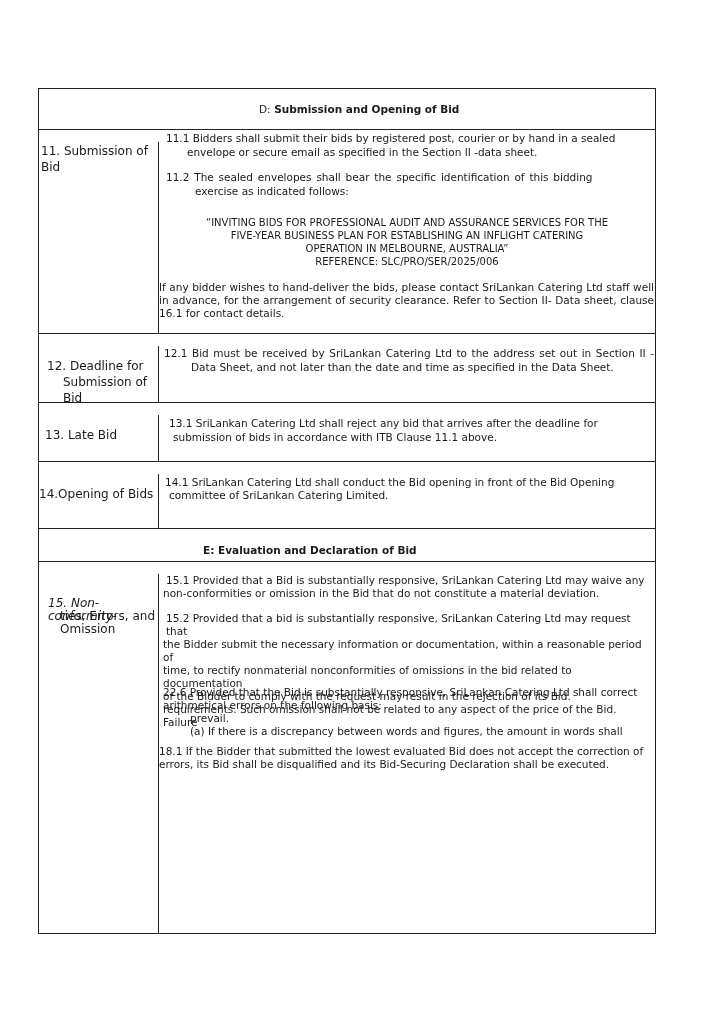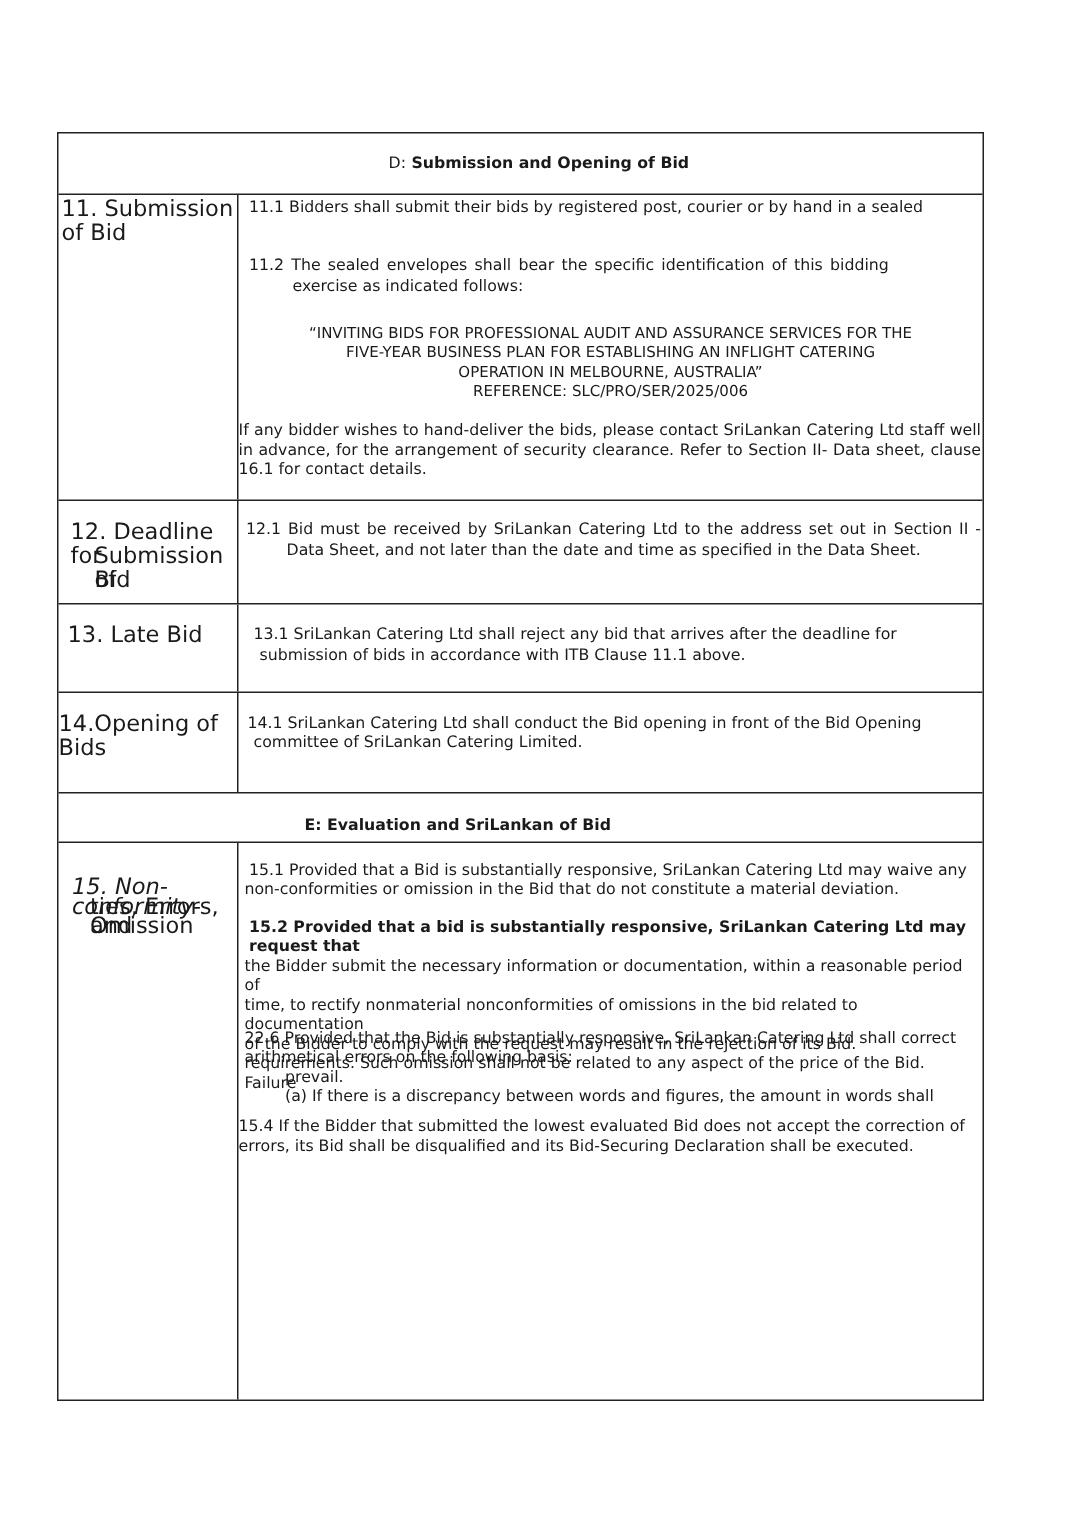--- a/index.html
+++ b/index.html
@@ -32,25 +32,25 @@
   .row {
     position: absolute;
     left: 0;
     width: 100%;
     box-sizing: border-box;
     border-bottom: 1.3px solid #222;
   }
   .row.last { border-bottom: none; }
   .left-cell {
     position: absolute;
-    left: 0; top: 0; bottom: 0;
+    left: 0; top: 12px; bottom: 0;
     width: 120px;
     border-right: 1.3px solid #222;
     box-sizing: border-box;
-    font-size: 15px;
+    font-size: 12px;
     line-height: 16px;
   }
   .right-cell {
     position: absolute;
     left: 120px; top: 0; bottom: 0; right: 0;
     font-size: 10.5px;
     line-height: 13px;
   }
   .heading {
     position: absolute;
@@ -80,20 +80,21 @@
         <span>Submission and Opening of Bid</span>
       </div>
     </div>
 
     <div class="row" style="top:41px; height:204px;">
       <div class="left-cell">
         <span class="abs" style="left:2px; top:1px;">11. Submission of Bid</span>
       </div>
       <div class="right-cell">
         <div class="abs" style="left:7px; top:2px;">11.1 Bidders shall submit their bids by registered post, courier or by hand in a sealed</div>
+        <div class="abs" style="left:28px; top:16px;">envelope or secure email as specified in the Section II -data sheet.</div>
 
         <div class="abs" style="left:7px; top:41px; word-spacing:1.5px;">11.2 The sealed envelopes shall bear the specific identification of this bidding</div>
         <div class="abs" style="left:36px; top:55px;">exercise as indicated follows:</div>
 
         <div class="abs center-caps" style="left:0; right:0; top:86px;">
           <div>“INVITING BIDS FOR PROFESSIONAL AUDIT AND ASSURANCE SERVICES FOR THE</div>
           <div>FIVE-YEAR BUSINESS PLAN FOR ESTABLISHING AN INFLIGHT CATERING</div>
           <div>OPERATION IN MELBOURNE, AUSTRALIA”</div>
           <div>REFERENCE: SLC/PRO/SER/2025/006</div>
         </div>
@@ -134,49 +135,49 @@
       </div>
       <div class="right-cell">
         <div class="abs" style="left:6px; top:14px;">14.1 SriLankan Catering Ltd shall conduct the Bid opening in front of the Bid Opening</div>
         <div class="abs" style="left:10px; top:27px;">committee of SriLankan Catering Limited.</div>
       </div>
     </div>
 
     <div class="row" style="top:440px; height:33px;">
       <div class="heading" style="top:15px; left:164px;">
         <span>E:</span>
-        <span>Evaluation and SriLankan of Bid</span>
+        <span>Evaluation and Declaration of Bid</span>
       </div>
     </div>
 
     <div class="row last" style="top:473px; bottom:0;">
       <div class="left-cell">
         <div class="abs" style="left:9px; top:23px; line-height:13px;font-style:italic;">15. Non-conformity-</div>
         <div class="abs" style="left:21px; top:36px; line-height:13px;">ties, Errors, and</div>
         <div class="abs" style="left:21px; top:49px; line-height:13px;">Omission</div>
       </div>
       <div class="right-cell">
         <div class="abs" style="left:4px; top:12px;">
           <div style="padding-left:3px;">15.1 Provided that a Bid is substantially responsive, SriLankan Catering Ltd may waive any</div>
           <div>non-conformities or omission in the Bid that do not constitute a material deviation.</div>
         </div>
         <div class="abs" style="left:4px; right:4px; top:50px;">
-          <div style="padding-left:3px;font-weight:bold;">15.2 Provided that a bid is substantially responsive, SriLankan Catering Ltd may request that</div>
+          <div style="padding-left:3px;">15.2 Provided that a bid is substantially responsive, SriLankan Catering Ltd may request that</div>
           <div>the Bidder submit the necessary information or documentation, within a reasonable period of</div>
           <div>time, to rectify nonmaterial nonconformities of omissions in the bid related to documentation</div>
           <div>of the Bidder to comply with the request may result in the rejection of its Bid.</div>
           <div>requirements. Such omission shall not be related to any aspect of the price of the Bid. Failure</div>
         </div>
         <div class="abs" style="left:4px; top:124px;">
           <div>22.6 Provided that the Bid is substantially responsive, SriLankan Catering Ltd shall correct</div>
           <div>arithmetical errors on the following basis:</div>
           <div style="padding-left:27px;">prevail.</div>
           <div style="padding-left:27px;">(a) If there is a discrepancy between words and figures, the amount in words shall</div>
         </div>
         <div class="abs" style="left:0px; top:183px;">
-          <div>15.4 If the Bidder that submitted the lowest evaluated Bid does not accept the correction of</div>
+          <div>18.1 If the Bidder that submitted the lowest evaluated Bid does not accept the correction of</div>
           <div>errors, its Bid shall be disqualified and its Bid-Securing Declaration shall be executed.</div>
         </div>
       </div>
     </div>
 
   </div>
 </div>
 
 </body></html>

